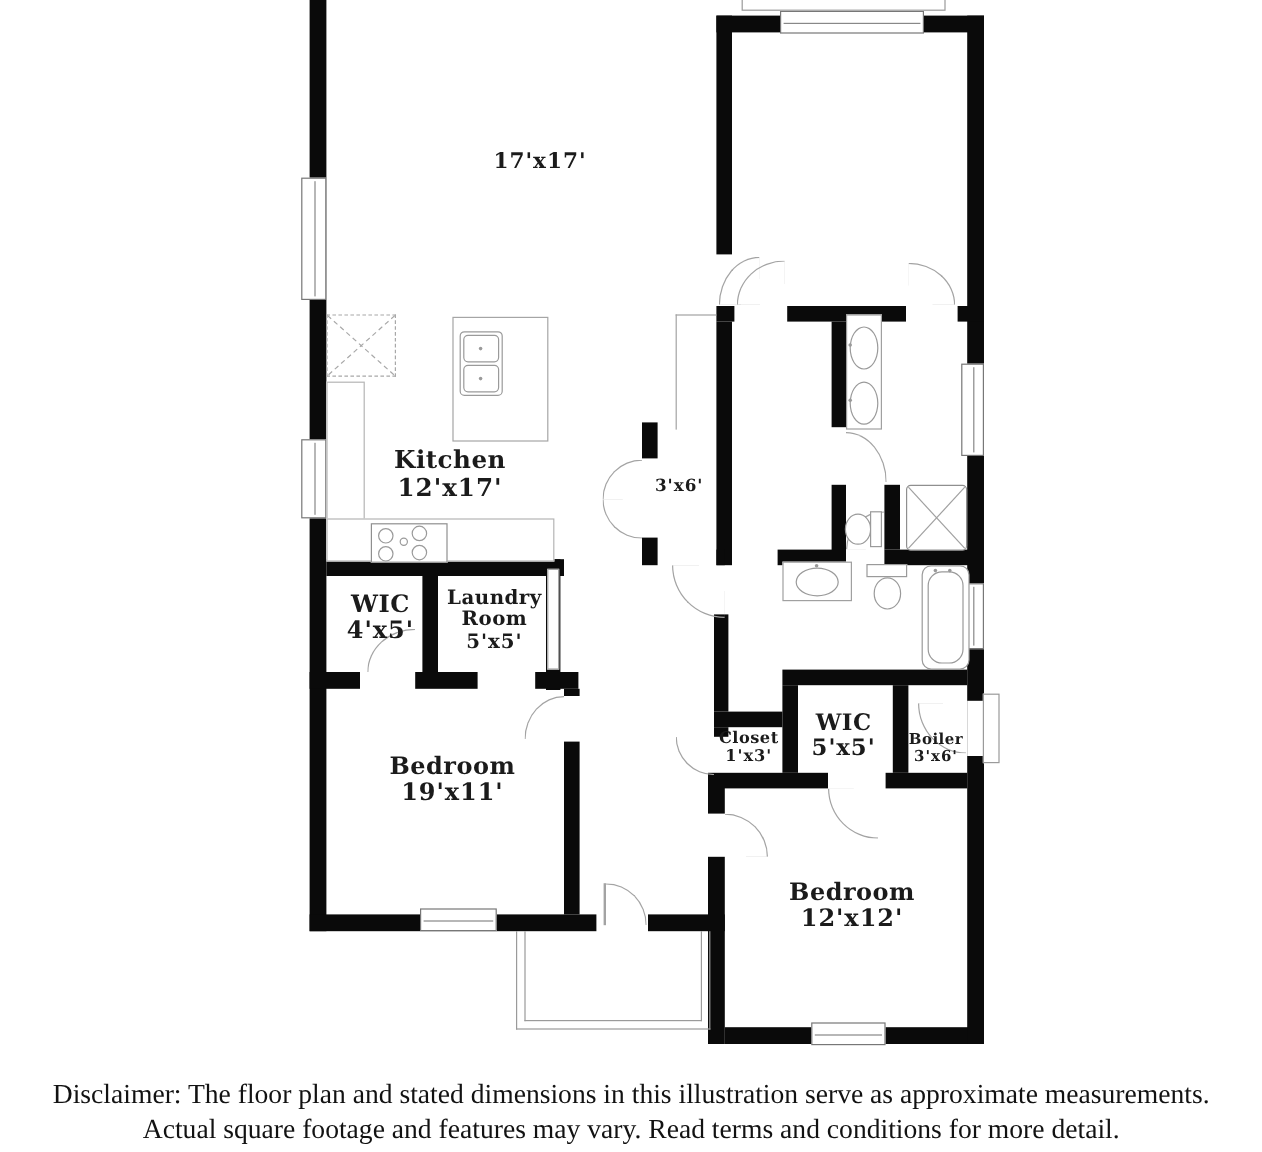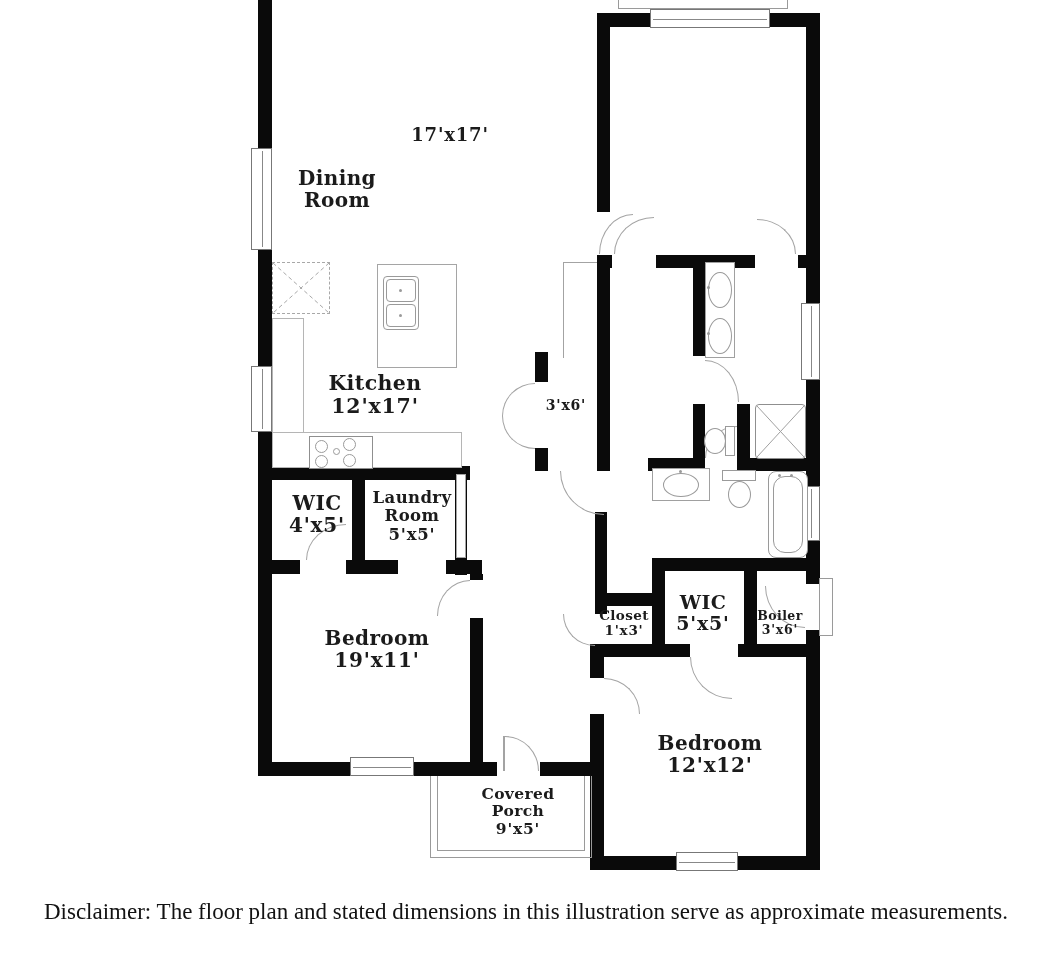--- a/index.html
+++ b/index.html
@@ -147,23 +147,20 @@
   <i class="dot" style="left:790px;top:474px"></i>
 
   <i class="fx" style="left:456px;top:474px;width:10px;height:84px;border-color:#a5a5a5"></i>
 
   <i class="fx" style="left:430px;top:776px;width:162px;height:82px;border-top:none;background:transparent"></i>
   <i class="fx" style="left:437px;top:776px;width:148px;height:75px;border-top:none;background:transparent"></i>
 
   <div class="rl" style="left:405px;top:125px;width:90px;font-size:18px">
     <span class="dm">17'x17'</span>
   </div>
-  <div class="rl" style="left:287px;top:167px;width:100px;font-size:20px">
-    <span class="nm">Dining Room</span>
-  </div>
   <div class="rl" style="left:651px;top:-13px;width:70px;font-size:14px">
     <span class="dm">11'x3'</span>
   </div>
   <div class="rl" style="left:536px;top:398px;width:60px;font-size:14px">
     <span class="dm">3'x6'</span>
   </div>
   <div class="rl" style="left:305px;top:372px;width:140px;font-size:20.5px">
     <span class="nm">Kitchen</span>
     <span class="dm">12'x17'</span>
   </div>
@@ -188,22 +185,19 @@
     <span class="dm">5'x5'</span>
   </div>
   <div class="rl" style="left:745px;top:609px;width:70px;font-size:12.5px">
     <span class="nm">Boiler</span>
     <span class="dm">3'x6'</span>
   </div>
   <div class="rl" style="left:635px;top:732px;width:150px;font-size:20px">
     <span class="nm">Bedroom</span>
     <span class="dm">12'x12'</span>
   </div>
-  <div class="rl" style="left:468px;top:785px;width:100px;font-size:15.5px">
-    <span class="nm">Covered Porch</span>
-    <span class="dm">9'x5'</span>
-  </div>
 
   <div id="disclaimer">
     <div>Disclaimer: The floor plan and stated dimensions in this illustration serve as approximate measurements.</div>
+    <div>Actual square footage and features may vary. Read terms and conditions for more detail.</div>
   </div>
 
 </div>
 
 </body></html>

